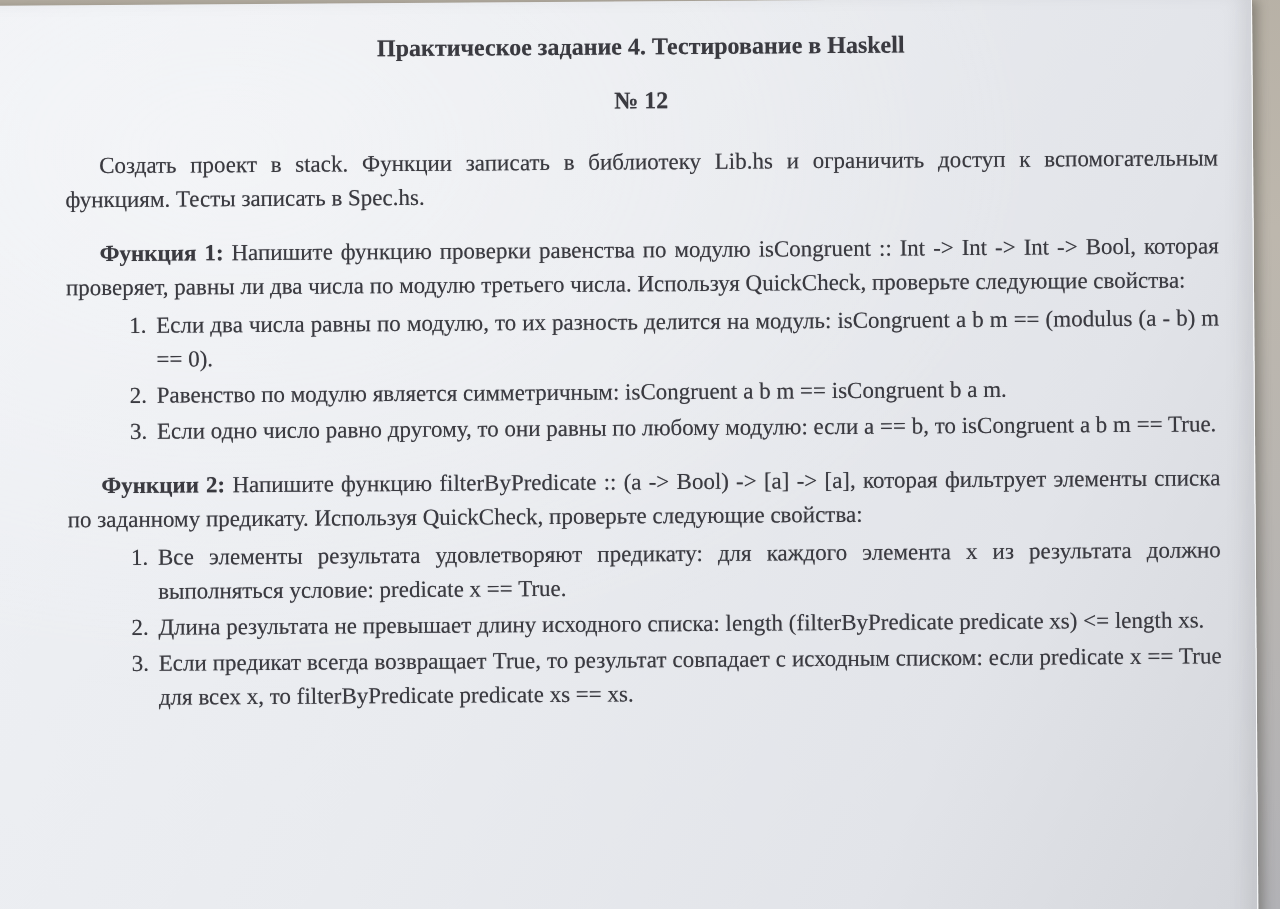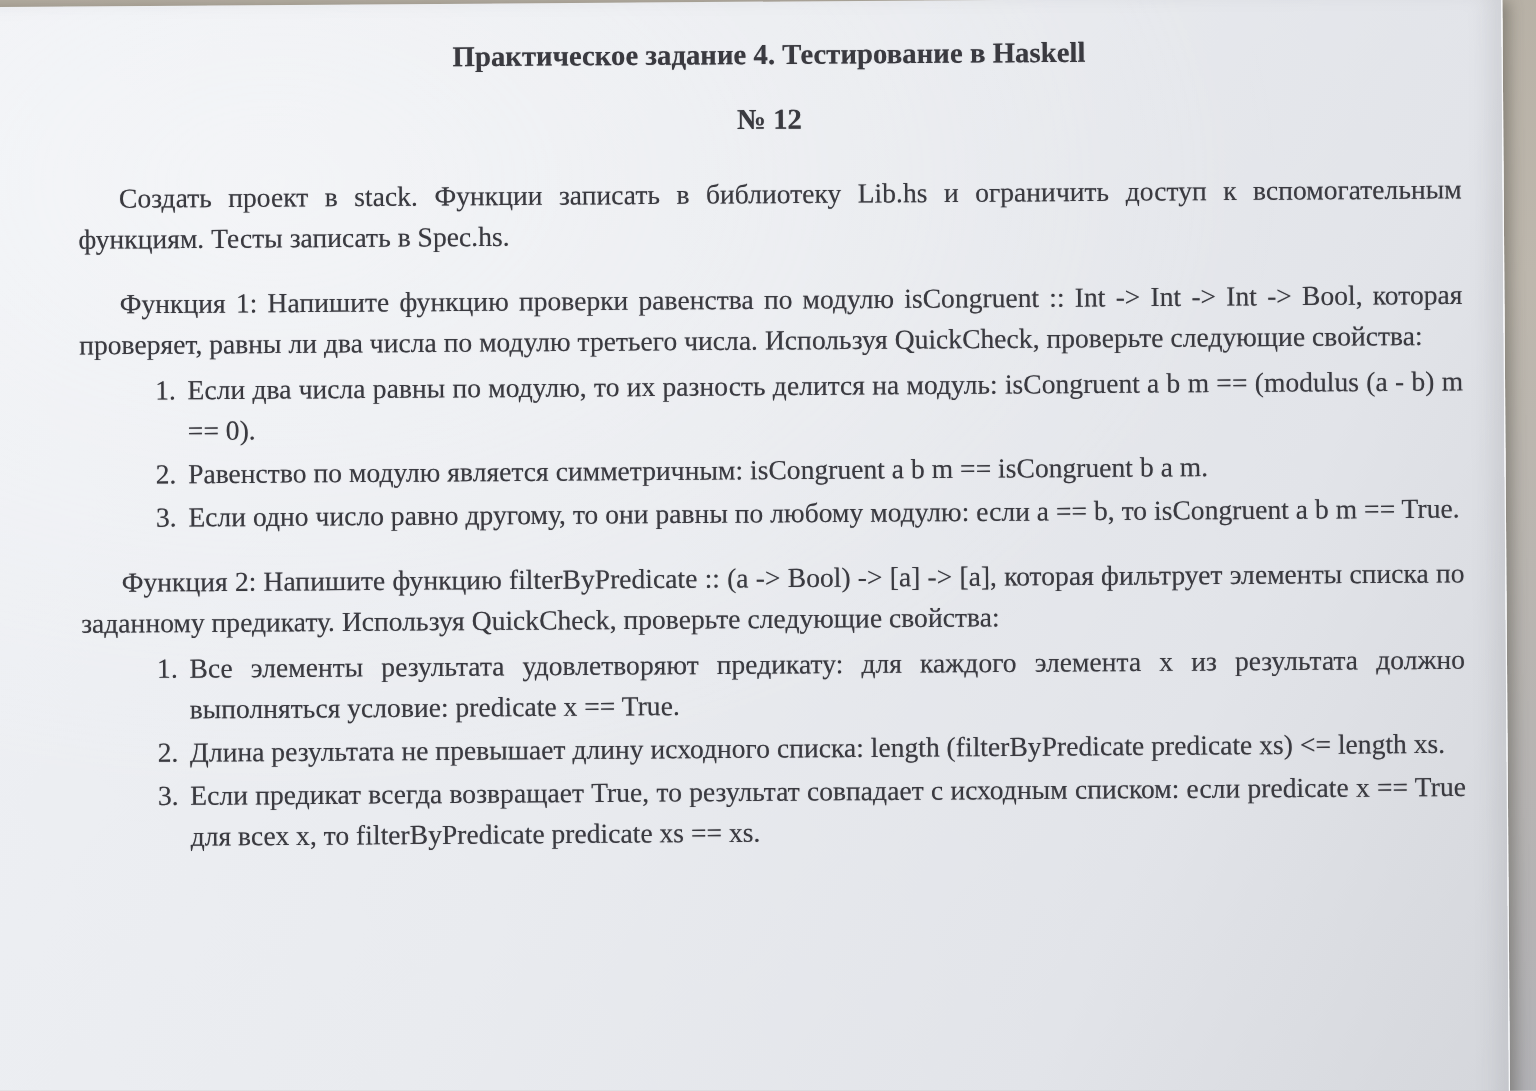--- a/index.html
+++ b/index.html
@@ -47,21 +47,21 @@
     text-align:center;
     line-height:30px;
     margin-top:24px;
   }
   p.para{
     text-align:justify;
     text-indent:34px;
     margin-top:30px;
   }
   p.para.section{margin-top:20px;}
-  .lead{font-weight:normal;}
+  .lead{font-weight:bold;}
   ol.props{
     margin-top:4px;
     padding-left:86px;
     text-align:justify;
   }
   ol.props li{
     padding-left:4px;
     margin-top:2px;
   }
 </style>
@@ -78,21 +78,21 @@
     <p class="para">Создать проект в stack. Функции записать в библиотеку Lib.hs и ограничить доступ к вспомогательным функциям. Тесты записать в Spec.hs.</p>
 
     <p class="para section"><span class="lead">Функция 1:</span><span> Напишите функцию проверки равенства по модулю isCongruent :: Int -&gt; Int -&gt; Int -&gt; Bool, которая проверяет, равны ли два числа по модулю третьего числа. Используя QuickCheck, проверьте следующие свойства:</span></p>
 
     <ol class="props">
       <li>Если два числа равны по модулю, то их разность делится на модуль: isCongruent a b m == (modulus (a - b) m == 0).</li>
       <li>Равенство по модулю является симметричным: isCongruent a b m == isCongruent b a m.</li>
       <li>Если одно число равно другому, то они равны по любому модулю: если a == b, то isCongruent a b m == True.</li>
     </ol>
 
-    <p class="para section"><span class="lead">Функция 2:</span><span> Напишите функцию filterByPredicate :: (a -&gt; Bool) -&gt; [a] -&gt; [a], которая фильтрует элементы списка по заданному предикату. Используя QuickCheck, проверьте следующие свойства:</span></p>
+    <p class="para section"><span class="lead">Функции 2:</span><span> Напишите функцию filterByPredicate :: (a -&gt; Bool) -&gt; [a] -&gt; [a], которая фильтрует элементы списка по заданному предикату. Используя QuickCheck, проверьте следующие свойства:</span></p>
 
     <ol class="props">
       <li>Все элементы результата удовлетворяют предикату: для каждого элемента x из результата должно выполняться условие: predicate x == True.</li>
       <li>Длина результата не превышает длину исходного списка: length (filterByPredicate predicate xs) &lt;= length xs.</li>
       <li>Если предикат всегда возвращает True, то результат совпадает с исходным списком: если predicate x == True для всех x, то filterByPredicate predicate xs == xs.</li>
     </ol>
 
   </div>
 </div>
 

